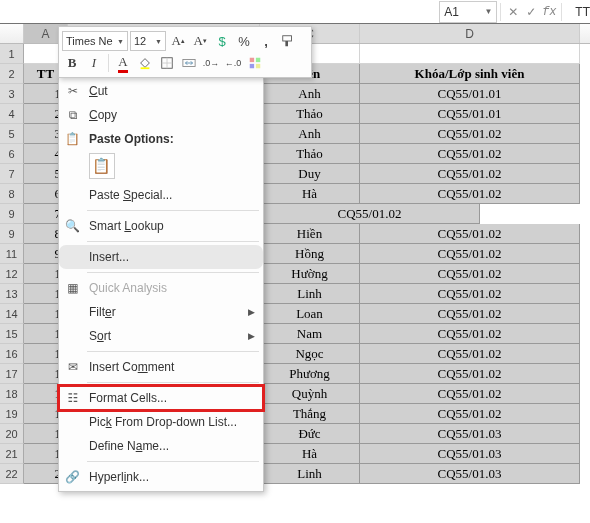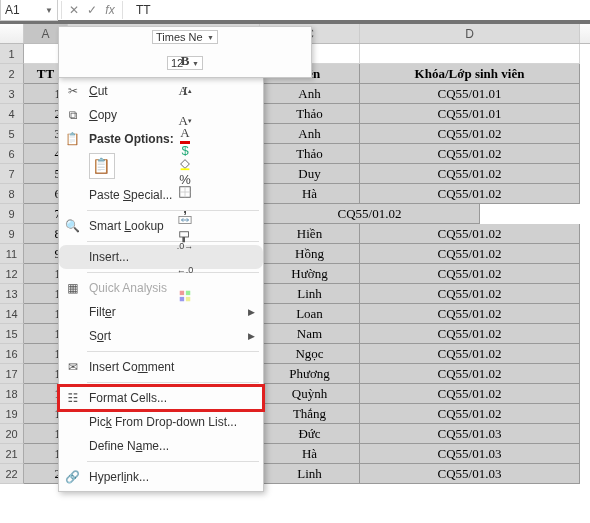--- a/index.html
+++ b/index.html
@@ -1,23 +1,23 @@
 <!DOCTYPE html>
 <html><head>
 <meta charset="utf-8">
 <style>
 * { box-sizing: border-box; margin: 0; padding: 0; font-family: "Segoe UI", Arial, sans-serif; }
 body { background: #fff; width: 590px; height: 523px; overflow: hidden; position: relative; font-size: 12px; color: #333; user-select: none; }
 
 
-.formula-bar { display: flex; align-items: center; height: 24px; border-bottom: 4px solid #737373; background: #fff; }
+.formula-bar { display: flex; align-items: center; height: 24px; border-bottom: 1px solid #737373; background: #fff; justify-content: flex-end; }
 .name-box { width: 58px; height: 22px; border: 1px solid #ccc; background: #fff; padding: 2px 4px; display: flex; align-items: center; justify-content: space-between; }
 .name-box .dd { font-size: 8px; color: #666; }
 .fb-btn { width: 18px; text-align: center; color: #888; font-size: 12px; }
-.fb-btn.fx { font-style: italic; font-family: Liberation Sans, sans-serif; }
+.fb-btn.fx { font-style: italic; font-family: Liberation Mono, monospace; }
 .fb-val { padding-left: 10px; }
 .fb-divider { width:1px; height:18px; background:#e0e0e0; margin:0 3px;}
 
 
 .col-headers { display: flex; height: 20px; background: linear-gradient(#fdfdfd,#eee); border-bottom: 1px solid #bbb; }
 .corner { width: 24px; border-right: 1px solid #ccc; }
 .ch { text-align: center; line-height: 20px; color: #555; border-right: 1px solid #ccc; background: #dcdcdc; font-size:12px; }
 .ch.selA { background:#c5c5c5; }
 .wA { width: 44px; } .wB { width: 192px; } .wC { width: 100px; } .wD { width: 220px; }
 
@@ -27,21 +27,21 @@
 .rh { width: 24px; text-align: center; line-height: 20px; background: #dcdcdc; border-right: 1px solid #aaa; border-bottom: 1px solid #ccc; color:#444; font-size:11px; }
 .cell { border-right: 1px solid #999; border-bottom: 1px solid #999; background:#d0d0d0; display:flex; align-items:center; justify-content:center; font-family: "Times New Roman", serif; font-size:13px; color:#000; }
 .cell.hdr { font-weight: bold; background:#d0d0d0; }
 .row.r1 .cell { background:#fff; border-color:#d4d4d4; }
 .row.r1 .cA { background:#fff; }
 .cA { width:44px; } .cB { width:192px; justify-content:flex-start; padding-left:8px;} .cC{ width:100px;} .cD{ width:220px;}
 .cA.num { text-align:right; justify-content:flex-end; padding-right:6px; }
 
 
 .mini-toolbar { position:absolute; left:58px; top:26px; width:254px; background:#fdfdfd; border:1px solid #c8c8c8; box-shadow:2px 2px 5px rgba(0,0,0,.2); z-index:10; padding:3px; }
-.mt-row { display:flex; align-items:center; gap:12px; height:22px;flex-direction:column; }
+.mt-row { display:flex; align-items:center; gap:2px; height:22px; }
 .mt-combo { height:20px; border:1px solid #c8c8c8; background:#fff; display:flex; align-items:center; justify-content:space-between; padding:0 3px; font-size:11px; }
 .mt-combo .dd{font-size:7px;color:#555;}
 .mt-btn { width:20px; height:20px; display:flex; align-items:center; justify-content:center; font-size:13px; color:#444; border:1px solid transparent; }
 .mt-sep{ width:1px; height:18px; background:#ddd; margin:0 2px;}
 .mt-btn svg{width:14px;height:14px;}
 
 
 .context-menu { position:absolute; left:58px; top:76px; width:206px; background:#fdfdfd; border:1px solid #c8c8c8; box-shadow:2px 2px 6px rgba(0,0,0,.25); z-index:9; padding:2px 0;}
 .cm-item { display:flex; align-items:center; height:24px; padding:0 10px 0 30px; position:relative; font-size:12px; color:#333; }
 .cm-item.disabled{ color:#aaa; }

